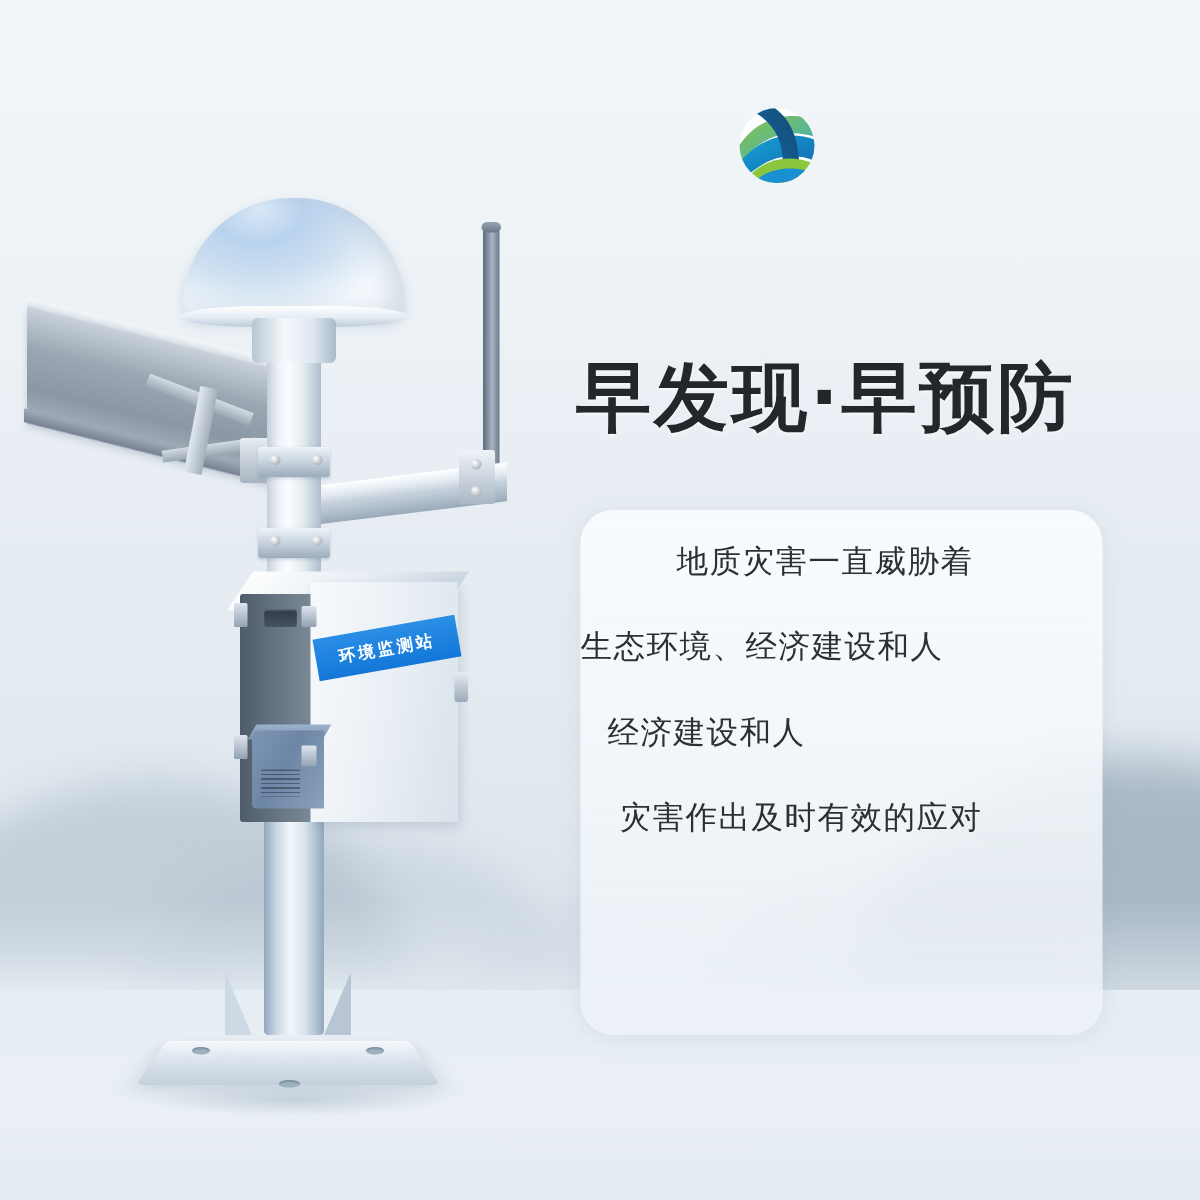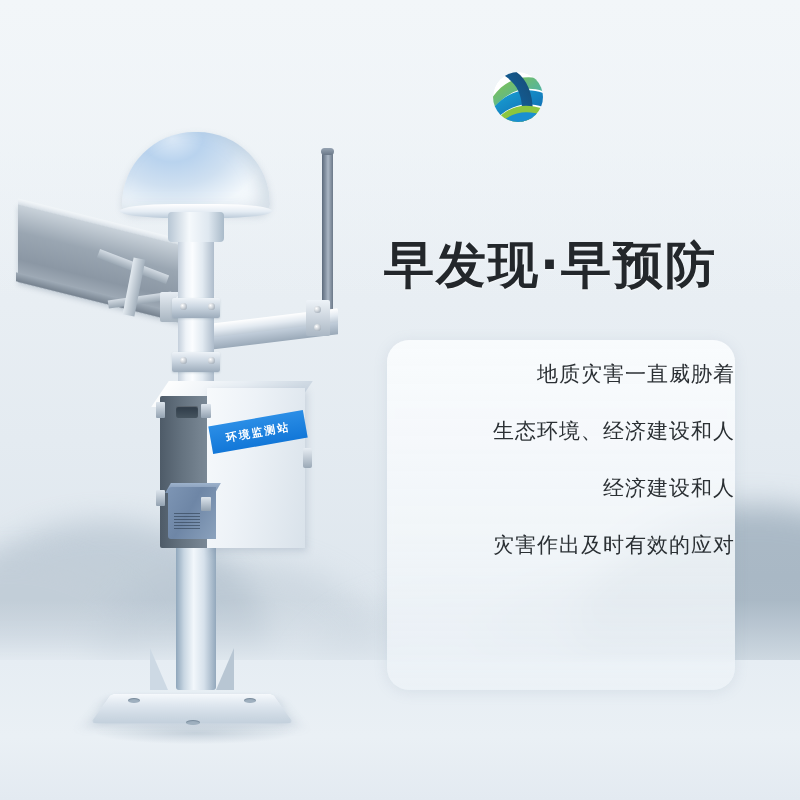--- a/index.html
+++ b/index.html
@@ -161,29 +161,29 @@
 
   #headline{position:absolute;left:384px;top:232px;
     font-size:50px;font-weight:bold;color:#23272b;letter-spacing:2px;
     font-family:"DejaVu Sans",sans-serif;white-space:nowrap;
     text-shadow:0 1px 2px rgba(255,255,255,.6);}
 
   #card{position:absolute;left:387px;top:340px;width:348px;height:350px;
     border-radius:22px;
     background:linear-gradient(180deg,rgba(250,252,254,.92) 0%,rgba(243,247,250,.88) 55%,rgba(236,242,247,.80) 100%);
     box-shadow:0 2px 14px rgba(130,150,172,.16);
-    backdrop-filter:blur(3px);text-align:right;}
+    backdrop-filter:blur(3px);}
   #card .lines{position:absolute;left:0;top:24px;width:348px;}
   .tline{font-size:21px;color:#2b3034;letter-spacing:1px;line-height:1;
     font-family:"DejaVu Sans",sans-serif;margin-bottom:36px;white-space:nowrap;}
   .ind1{padding-left:64px;}
-  .ind2{padding-left:22px;}
+  .ind2{}
   .ind3{padding-left:18px;}
   .ind4{padding-left:66px;}
-  .ind5{padding-left:36px;}
+  .ind5{padding-left:26px;}
 </style>
 </head>
 <body>
 
 <div id="stage">
 
   <div class="topglow"></div>
   <div class="mist m4"></div>
   <div class="mist m1"></div>
   <div class="mist m3"></div>

